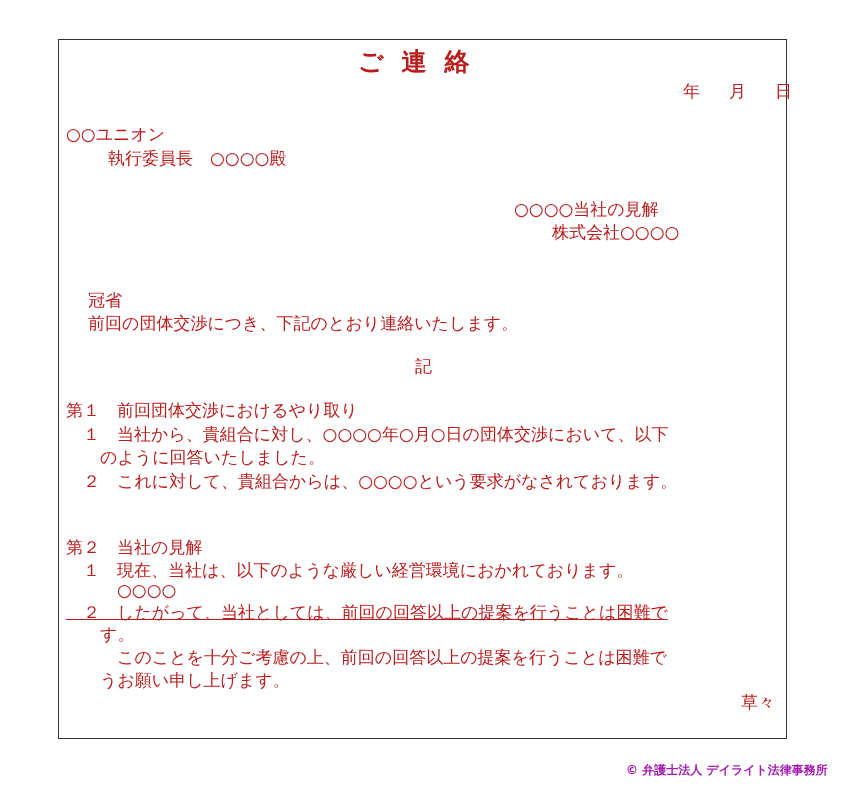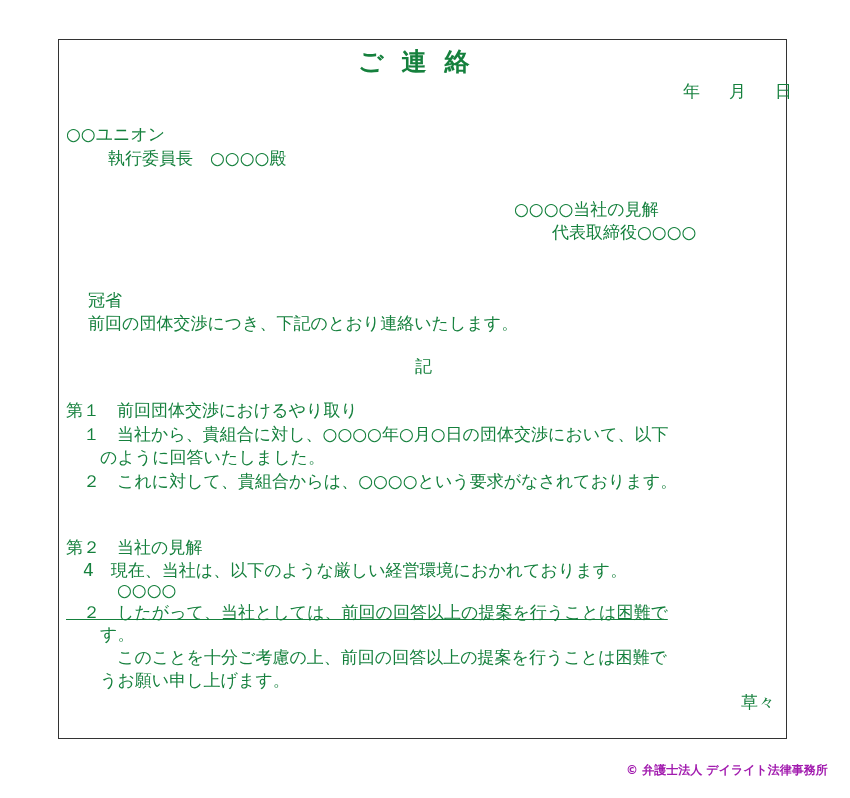--- a/index.html
+++ b/index.html
@@ -7,50 +7,50 @@
       width: 850px; height: 798px; position: relative; overflow: hidden;
       font-family: "DejaVu Sans", "Liberation Sans", sans-serif;
       color: #111111;
     }
     .frame {
       position: absolute; left: 58px; top: 39px;
       width: 729px; height: 700px;
       border: 1.5px solid #333333;
       box-sizing: border-box;
     }
-    .t { position: absolute; font-size: 17px; line-height: 20px; white-space: pre; color: #15803d; }
+    .t { position: absolute; font-size: 17px; line-height: 20px; white-space: pre; color: #b91c1c; }
     .title { font-size: 25px; font-weight: bold; letter-spacing: 18px; }
     .footer { position: absolute; font-size: 12px; color: #a21caf; font-weight: bold; white-space: pre; }
   </style>
 </head>
 <body>
 
 <div class="frame"></div>
 
 <div class="t title" style="left:358px; top:52px;">ご連絡</div>
 <div class="t" style="left:683px; top:81px; letter-spacing:6px;">年　月　日</div>
 
 <div class="t" style="left:66px; top:124px;">○○ユニオン</div>
 <div class="t" style="left:108px; top:148px;">執行委員長　○○○○殿</div>
 
 <div class="t" style="left:514px; top:199px;">○○○○当社の見解</div>
-<div class="t" style="left:552px; top:222px;">代表取締役○○○○</div>
+<div class="t" style="left:552px; top:222px;">株式会社○○○○</div>
 
 <div class="t" style="left:88px; top:290px;">冠省</div>
 <div class="t" style="left:88px; top:313px;">前回の団体交渉につき、下記のとおり連絡いたします。</div>
 
 <div class="t" style="left:415px; top:356px;">記</div>
 
 <div class="t" style="left:66px; top:400px;">第１　前回団体交渉におけるやり取り</div>
 <div class="t" style="left:66px; top:424px;">　１　当社から、貴組合に対し、○○○○年○月○日の団体交渉において、以下</div>
 <div class="t" style="left:66px; top:447px;">　　のように回答いたしました。</div>
 <div class="t" style="left:66px; top:471px;">　２　これに対して、貴組合からは、○○○○という要求がなされております。</div>
 
 <div class="t" style="left:66px; top:537px;">第２　当社の見解</div>
-<div class="t" style="left:66px; top:560px;">　4　現在、当社は、以下のような厳しい経営環境におかれております。</div>
+<div class="t" style="left:66px; top:560px;">　１　現在、当社は、以下のような厳しい経営環境におかれております。</div>
 <div class="t" style="left:66px; top:580px;">　　　○○○○</div>
 <div class="t" style="left:66px; top:602px;text-decoration:underline;">　２　したがって、当社としては、前回の回答以上の提案を行うことは困難で</div>
 <div class="t" style="left:66px; top:624px;">　　す。</div>
 <div class="t" style="left:66px; top:647px;">　　　このことを十分ご考慮の上、前回の回答以上の提案を行うことは困難で</div>
 <div class="t" style="left:66px; top:670px;">　　うお願い申し上げます。</div>
 
 <div class="t" style="left:741px; top:692px;">草々</div>
 
 <div class="footer" style="left:626px; top:762px;">© 弁護士法人 デイライト法律事務所</div>
 

